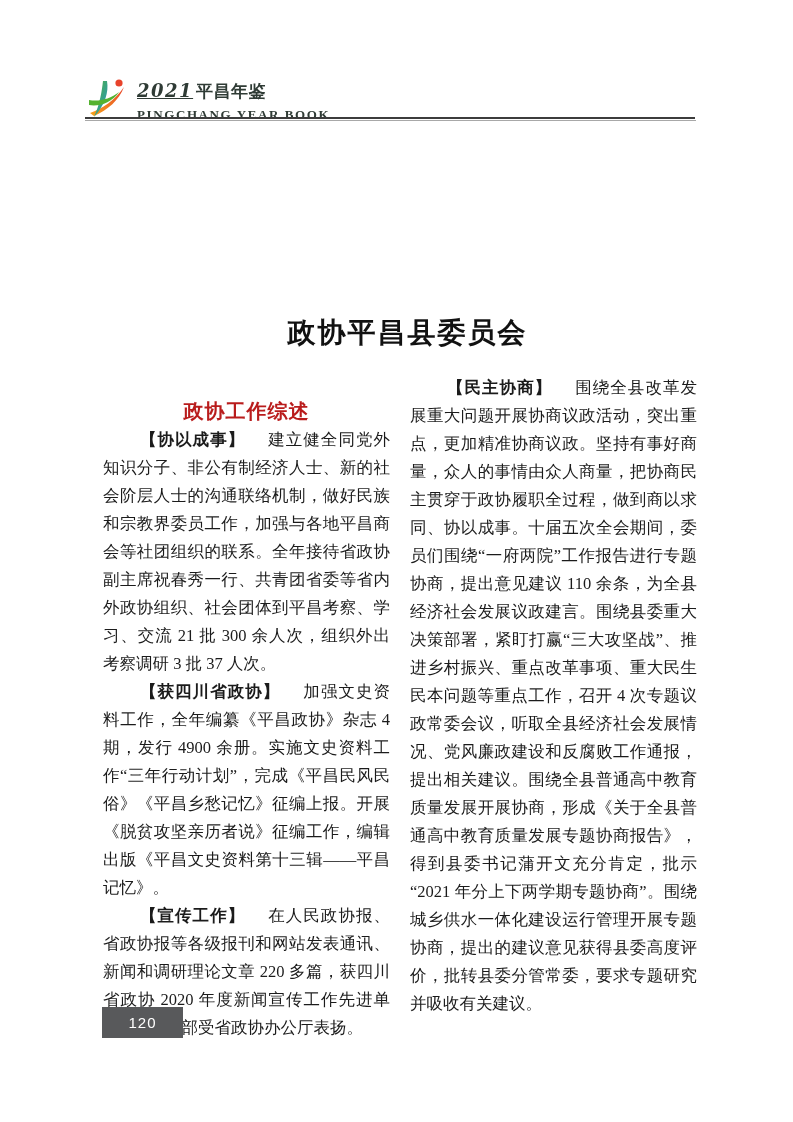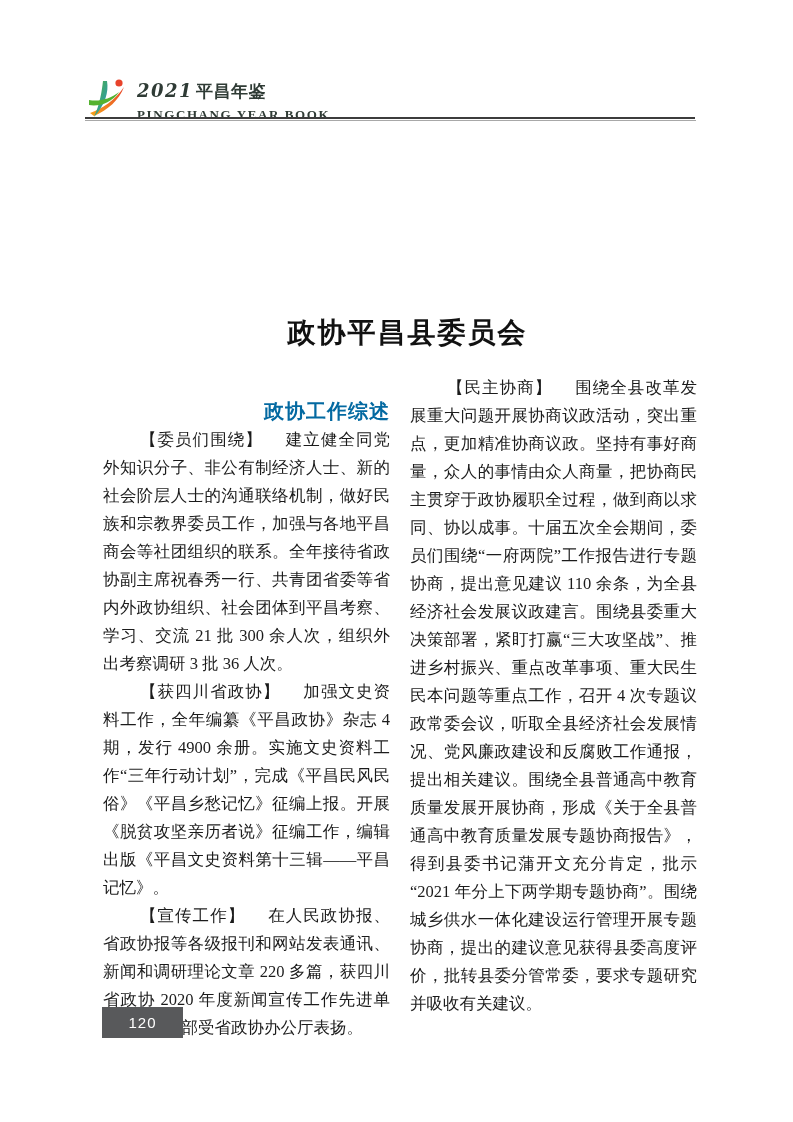--- a/index.html
+++ b/index.html
@@ -15,20 +15,21 @@
   .logo-mark{position:absolute;left:86px;top:77px;width:52px;height:42px;}
   .logo-text{position:absolute;left:137px;top:82px;line-height:1;}
   .logo-cjk-line{
     font-size:17px;font-weight:bold;color:#2f3b35;
     letter-spacing:0.5px;white-space:nowrap;
   }
   .logo-year{
     font-style:italic;font-weight:bold;font-size:18px;
     letter-spacing:1.5px;margin-right:3px;
     font-family:"DejaVu Serif",serif;
+    text-decoration:underline;
   }
   .logo-en{
     font-size:13px;letter-spacing:1.6px;color:#2f3b35;
     margin-top:8px;font-weight:bold;white-space:nowrap;
   }
   .rule-dark{position:absolute;left:85px;top:117px;width:610px;height:2px;background:#3c3c3c;}
   .rule-light{position:absolute;left:85px;top:120px;width:611px;height:1px;background:#a8a8a8;}
   
   .article-title{
     position:absolute;left:11px;top:316px;width:793px;margin:0;
@@ -42,25 +43,25 @@
   }
   .col{
     width:287px;
     font-size:16.5px;line-height:28px;
     text-align:justify;text-justify:inter-ideograph;
     color:#1b1b1b;
   }
   .section-heading{
     margin:22px 0 0 0;
     font-size:20px;line-height:30px;
-    font-weight:bold;text-align:right;
-    letter-spacing:1px;color:#0369a1;
+    font-weight:bold;text-align:center;
+    letter-spacing:1px;color:#b91c1c;
   }
   .para{margin:0;text-indent:37px;}
-  .para .entry-label{font-weight:normal;padding-right:23px;}
+  .para .entry-label{font-weight:bold;padding-right:23px;}
   
   .page-number-box{
     position:absolute;left:102px;top:1007px;width:81px;height:31px;
     background:#58595b;
     display:flex;align-items:center;justify-content:center;
     color:#ffffff;font-size:15px;letter-spacing:1px;
     font-family:"Liberation Sans","DejaVu Sans",sans-serif;
   }
 </style>
 </head>
@@ -93,21 +94,21 @@
     <div class="logo-en">PINGCHANG YEAR BOOK</div>
   </div>
   <div class="rule-dark"></div>
   <div class="rule-light"></div>
 
   <h1 class="article-title">政协平昌县委员会</h1>
 
   <main class="columns">
     <section class="col">
       <h2 class="section-heading">政协工作综述</h2>
-      <p class="para"><span class="entry-label">【委员们围绕】</span><span>建立健全同党外知识分子、非公有制经济人士、新的社会阶层人士的沟通联络机制，做好民族和宗教界委员工作，加强与各地平昌商会等社团组织的联系。全年接待省政协副主席祝春秀一行、共青团省委等省内外政协组织、社会团体到平昌考察、学习、交流 21 批 300 余人次，组织外出考察调研 3 批 36 人次。</span></p>
+      <p class="para"><span class="entry-label">【协以成事】</span><span>建立健全同党外知识分子、非公有制经济人士、新的社会阶层人士的沟通联络机制，做好民族和宗教界委员工作，加强与各地平昌商会等社团组织的联系。全年接待省政协副主席祝春秀一行、共青团省委等省内外政协组织、社会团体到平昌考察、学习、交流 21 批 300 余人次，组织外出考察调研 3 批 37 人次。</span></p>
       <p class="para"><span class="entry-label">【获四川省政协】</span><span>加强文史资料工作，全年编纂《平昌政协》杂志 4 期，发行 4900 余册。实施文史资料工作“三年行动计划”，完成《平昌民风民俗》《平昌乡愁记忆》征编上报。开展《脱贫攻坚亲历者说》征编工作，编辑出版《平昌文史资料第十三辑——平昌记忆》。</span></p>
       <p class="para"><span class="entry-label">【宣传工作】</span><span>在人民政协报、省政协报等各级报刊和网站发表通讯、新闻和调研理论文章 220 多篇，获四川省政协 2020 年度新闻宣传工作先进单位，2 名干部受省政协办公厅表扬。</span></p>
     </section>
     <section class="col">
       <p class="para"><span class="entry-label">【民主协商】</span><span>围绕全县改革发展重大问题开展协商议政活动，突出重点，更加精准协商议政。坚持有事好商量，众人的事情由众人商量，把协商民主贯穿于政协履职全过程，做到商以求同、协以成事。十届五次全会期间，委员们围绕“一府两院”工作报告进行专题协商，提出意见建议 110 余条，为全县经济社会发展议政建言。围绕县委重大决策部署，紧盯打赢“三大攻坚战”、推进乡村振兴、重点改革事项、重大民生民本问题等重点工作，召开 4 次专题议政常委会议，听取全县经济社会发展情况、党风廉政建设和反腐败工作通报，提出相关建议。围绕全县普通高中教育质量发展开展协商，形成《关于全县普通高中教育质量发展专题协商报告》，得到县委书记蒲开文充分肯定，批示“2021 年分上下两学期专题协商”。围绕城乡供水一体化建设运行管理开展专题协商，提出的建议意见获得县委高度评价，批转县委分管常委，要求专题研究并吸收有关建议。</span></p>
     </section>
   </main>
 
   <div class="page-number-box">
     <span>120</span>

